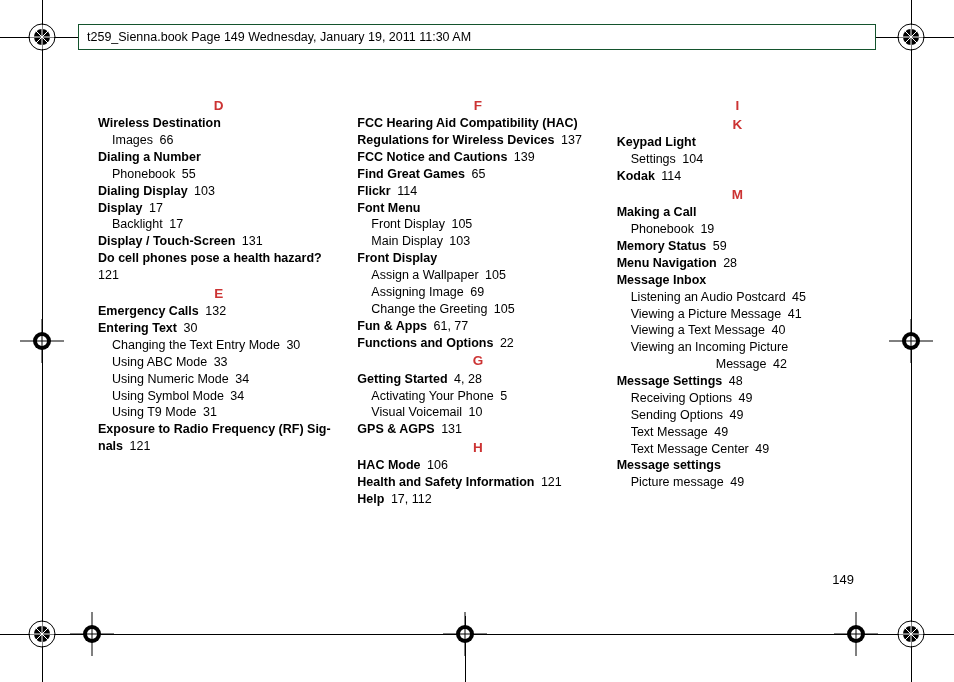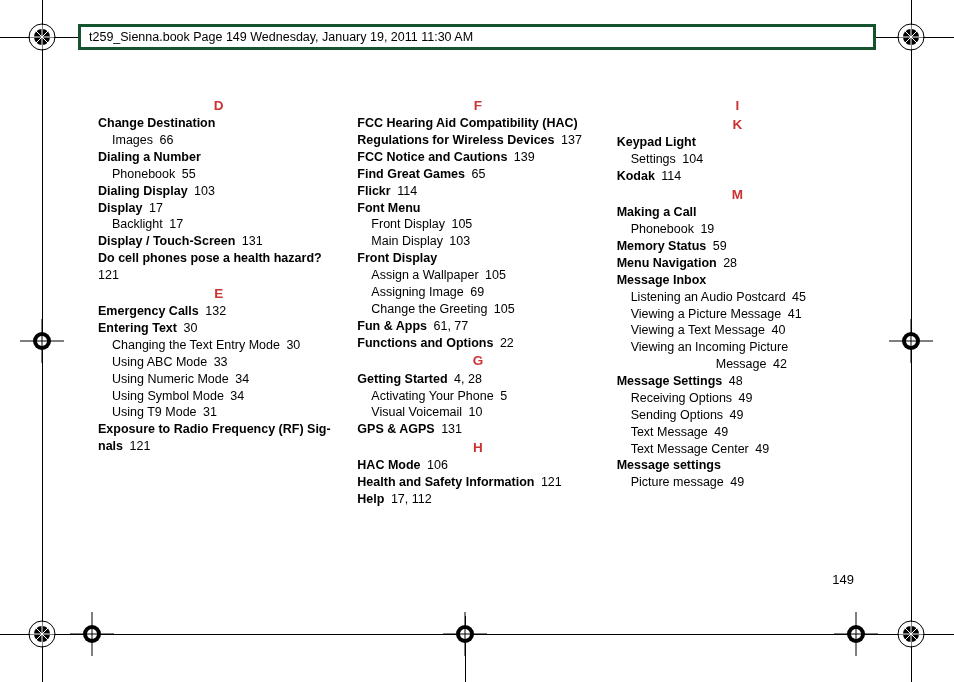--- a/index.html
+++ b/index.html
@@ -22,21 +22,21 @@
     width: 44px;
     height: 44px;
   }
   .crossmark svg { width: 44px; height: 44px; }
   .header-box {
     position: absolute;
     top: 24px;
     left: 78px;
     width: 798px;
     height: 26px;
-    border: 3px solid #14532d;
+    border: 1px solid #14532d;
     padding: 3px 8px;
     font-size: 12.5px;
     display: flex;
     align-items: center;
   }
   .content {
     position: absolute;
     top: 96px;
     left: 98px;
     width: 760px;
@@ -178,21 +178,21 @@
     </svg>
 </div>
 
 <div class="header-box">
   <span>t259_Sienna.book  Page 149  Wednesday, January 19, 2011  11:30 AM</span>
 </div>
 
 <div class="content">
   <div class="col" id="col0">
       <div class="letter">D</div>
-      <div class="main">Change Destination</div>
+      <div class="main">Wireless Destination</div>
       <div class="sub">Images<span class="pg"> 66</span></div>
       <div class="main">Dialing a Number</div>
       <div class="sub">Phonebook<span class="pg"> 55</span></div>
       <div class="main">Dialing Display<span class="pg"> 103</span></div>
       <div class="main">Display<span class="pg"> 17</span></div>
       <div class="sub">Backlight<span class="pg"> 17</span></div>
       <div class="main">Display / Touch-Screen<span class="pg"> 131</span></div>
       <div class="main">Do cell phones pose a health hazard?</div>
       <div>121</div>
       <div class="letter">E</div>

